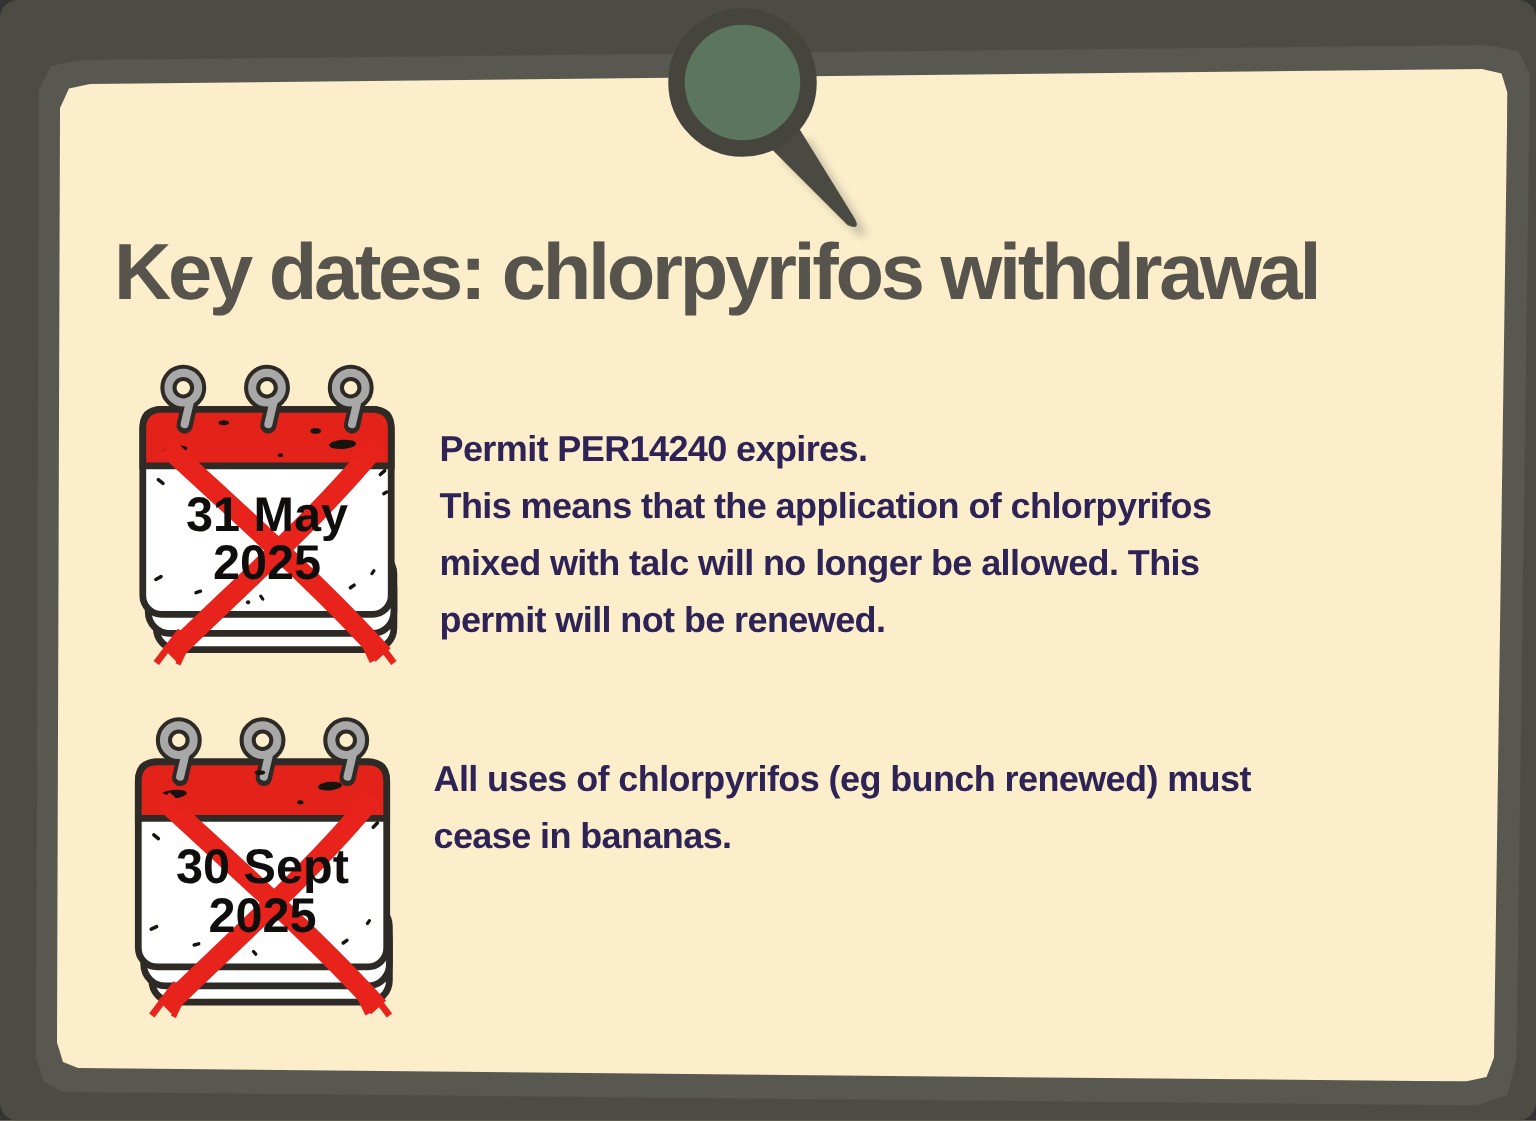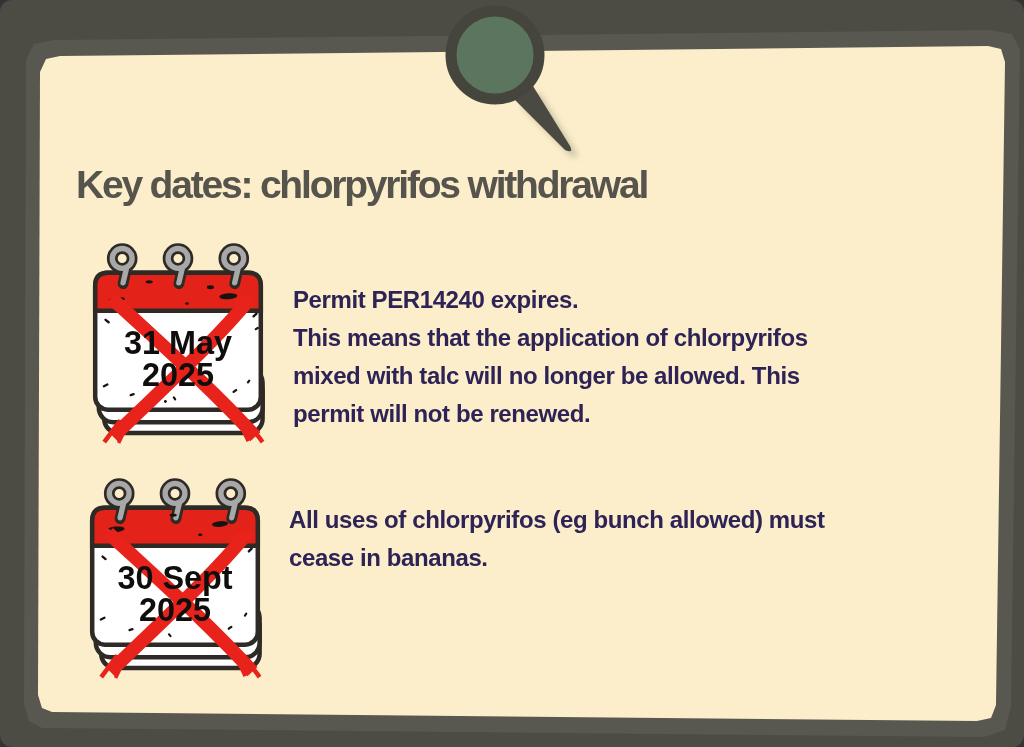--- a/index.html
+++ b/index.html
@@ -11,22 +11,22 @@
   .paper-shadow{
     position:absolute;inset:0;background:#585750;
     clip-path:polygon(26px 60px,34px 44px,54px 40px,990px 30px,1012px 34px,1020px 50px,1011px 706px,1005px 730px,984px 737px,42px 728px,29px 721px,24px 705px);
   }
   .paper{
     position:absolute;inset:0;background:#fceeca;
     clip-path:polygon(40px 72px,46px 59px,60px 56px,988px 46px,1001px 49px,1005px 62px,996px 705px,991px 718px,977px 721px,52px 712px,42px 708px,38px 695px);
   }
   .content{position:absolute;inset:0;}
   .title{
-    position:absolute;left:76px;top:163px;
-    font-size:39px;font-weight:bold;letter-spacing:-2.2px;
+    position:absolute;left:76px;top:151px;
+    font-size:53px;font-weight:bold;letter-spacing:-2.2px;
     color:#57544d;white-space:nowrap;
   }
   .event-desc{
     position:absolute;width:620px;
     font-size:24px;font-weight:bold;letter-spacing:-0.4px;
     line-height:38px;color:#2e2356;white-space:pre-line;
   }
   .desc-1{left:293px;top:281px;}
   .desc-2{left:289px;top:501px;}
   .cal{position:absolute;width:198px;height:214px;}
@@ -161,17 +161,17 @@
         <path d="M178 200 L188 221" stroke-width="4"></path>
         <path d="M32 57 L50 68" stroke-width="4"></path>
         <path d="M46 198 L28 222" stroke-width="5"></path>
         <path d="M52 206 L44 223" stroke-width="4"></path>
         <path d="M188 57 L172 70" stroke-width="4"></path>
       </g>
       <text x="110" y="124" font-size="36">30 Sept</text>
       <text x="110" y="160" font-size="36">2025</text>
     </svg>
 
-    <div class="event-desc desc-2">All uses of chlorpyrifos (eg bunch allowed) must
+    <div class="event-desc desc-2">All uses of chlorpyrifos (eg bunch renewed) must
 cease in bananas.</div>
   </div>
 
 </div>
 
 </body></html>

